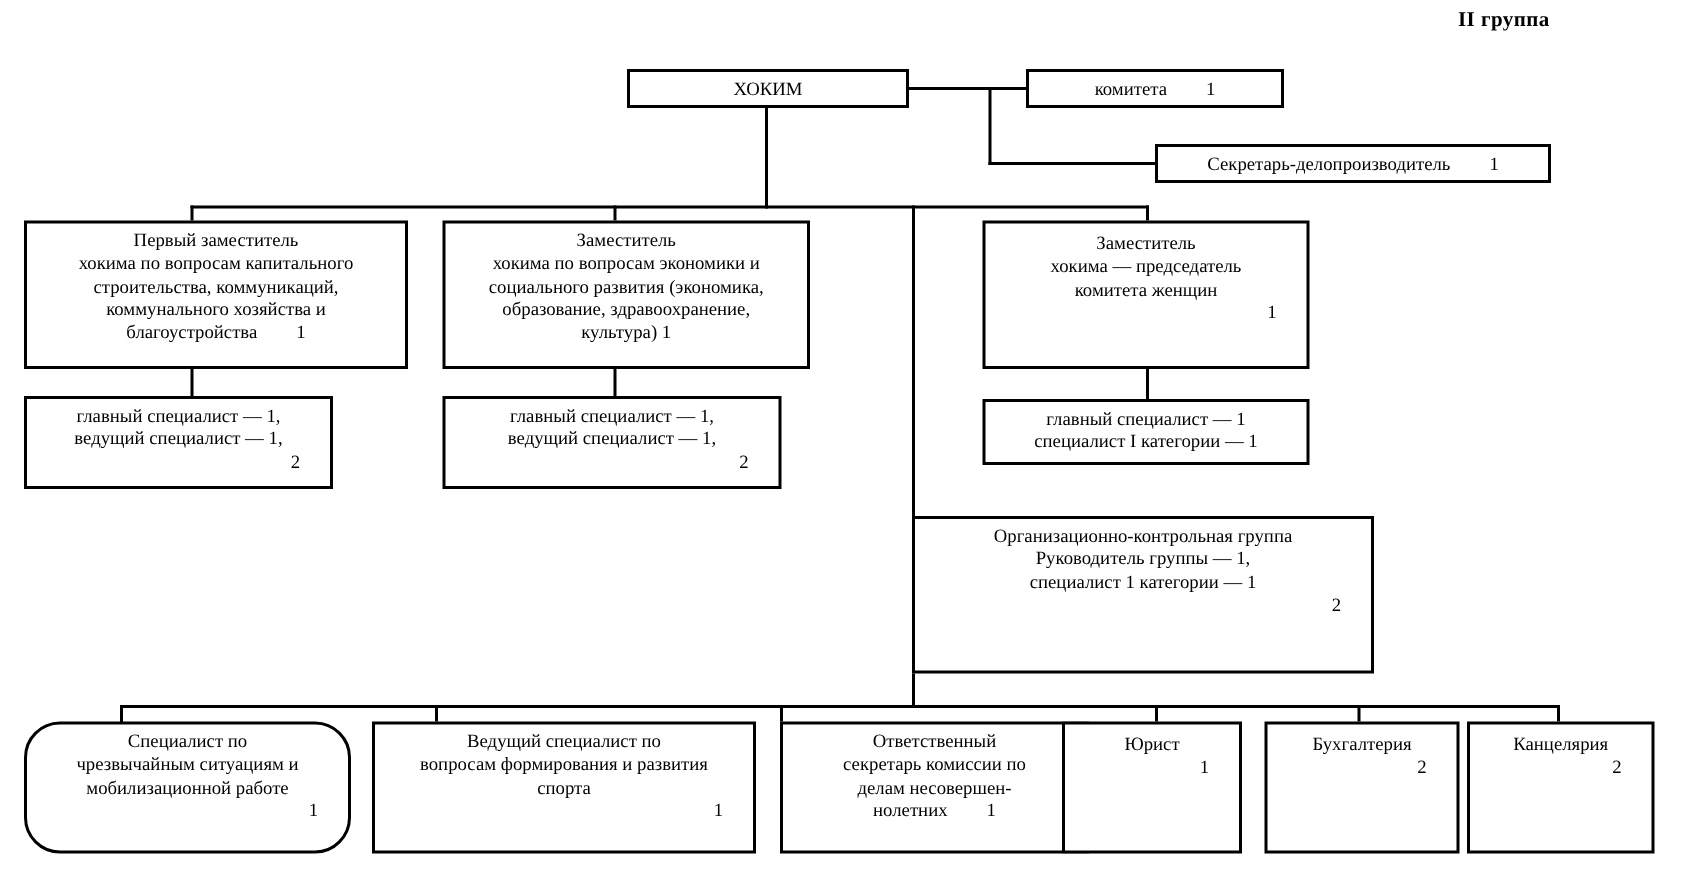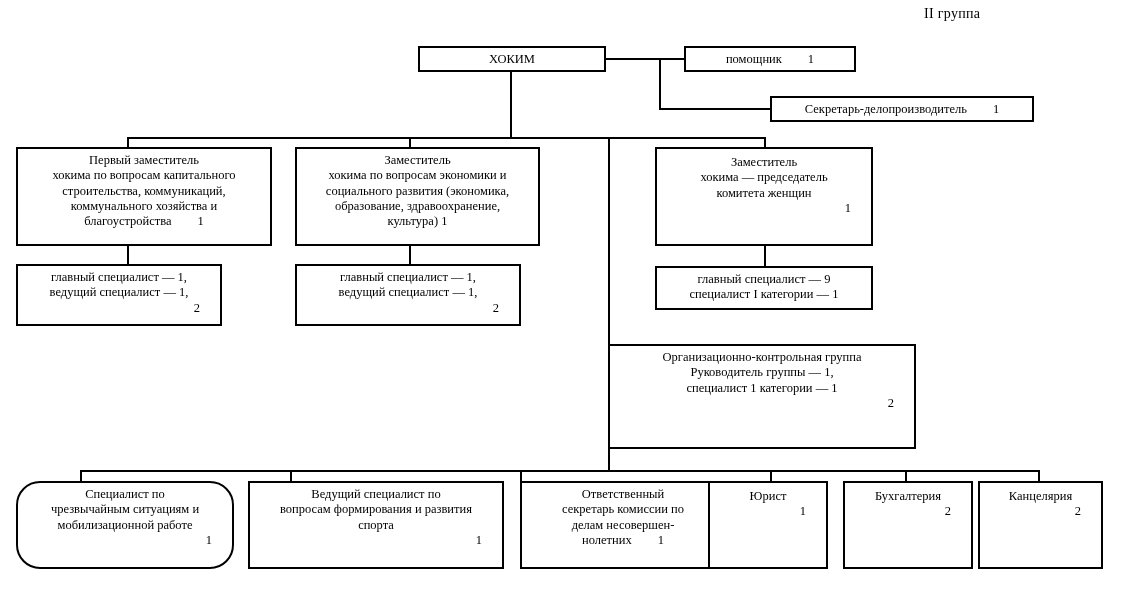--- a/index.html
+++ b/index.html
@@ -35,24 +35,25 @@
   .node.single-line { display: flex; align-items: center; justify-content: center; }
   .line {
     position: absolute;
     background: #000000;
     z-index: 1;
   }
   .line.h { height: 2px; }
   .line.v { width: 2px; }
   #title {
     position: absolute;
-    font-weight: normal;
+    font-weight: bold;
     font-size: 14px;
     letter-spacing: .3px;
     white-space: nowrap;
+    margin-left: 48px;
   }
   .node.pad-top { padding-top: 6px; }
 </style>
 </head>
 <body>
 
 <div id="chart-root">
 
   <div id="title" style="left:924px; top:6px;">II группа</div>
 
@@ -84,21 +85,21 @@
   <div class="line v" style="left:520px; top:470px; height:12px;"></div>
   <div class="line v" style="left:770px; top:470px; height:12px;"></div>
   <div class="line v" style="left:905px; top:470px; height:12px;"></div>
   <div class="line v" style="left:1038px; top:470px; height:12px;"></div>
 
   <div class="node single-line" style="left:418px; top:46px; width:188px; height:26px;">
     <span class="ln">ХОКИМ</span>
   </div>
 
   <div class="node single-line" style="left:684px; top:46px; width:172px; height:26px;">
-    <span class="ln">помощник</span>
+    <span class="ln">комитета</span>
     <span class="inline-cnt">1</span>
   </div>
 
   <div class="node single-line" style="left:770px; top:96px; width:264px; height:26px;">
     <span class="ln">Секретарь-делопроизводитель</span>
     <span class="inline-cnt">1</span>
   </div>
 
   <div class="node" style="left:16px; top:147px; width:256px; height:99px;">
     <span class="ln">Первый заместитель</span>
@@ -129,21 +130,21 @@
     <span class="cnt-right">2</span>
   </div>
 
   <div class="node" style="left:295px; top:264px; width:226px; height:62px;">
     <span class="ln">главный специалист — 1,</span>
     <span class="ln">ведущий специалист — 1,</span>
     <span class="cnt-right">2</span>
   </div>
 
   <div class="node" style="left:655px; top:266px; width:218px; height:44px;">
-    <span class="ln">главный специалист — 9</span>
+    <span class="ln">главный специалист — 1</span>
     <span class="ln">специалист I категории — 1</span>
   </div>
 
   <div class="node" style="left:608px; top:344px; width:308px; height:105px;">
     <span class="ln">Организационно-контрольная группа</span>
     <span class="ln">Руководитель группы — 1,</span>
     <span class="ln">специалист 1 категории — 1</span>
     <span class="cnt-right">2</span>
   </div>
 

